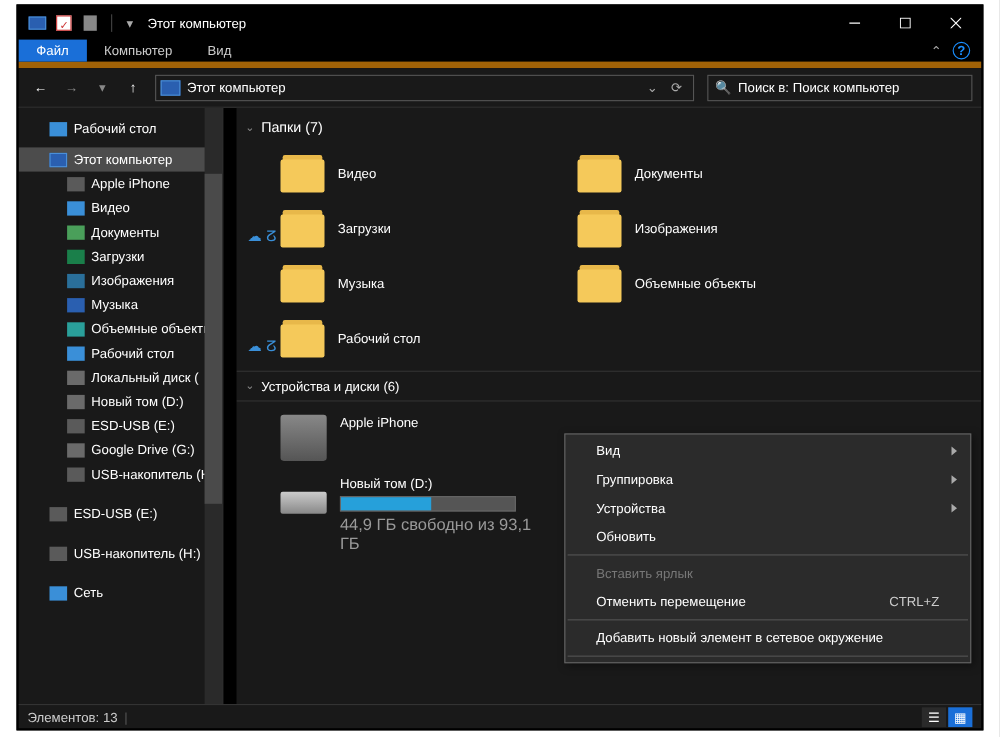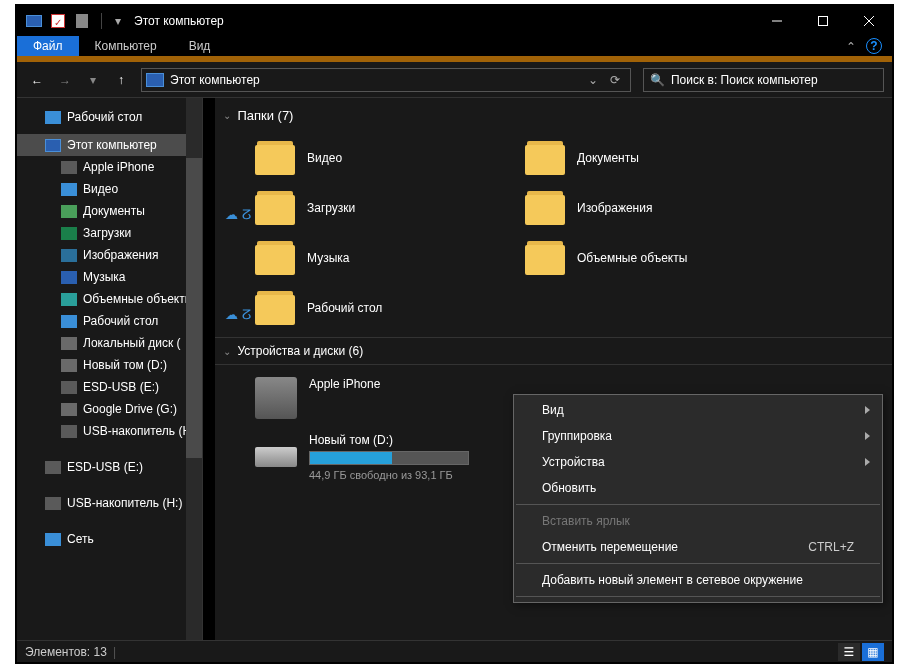--- a/index.html
+++ b/index.html
@@ -63,21 +63,21 @@
 .devices{padding:12px 0 0 40px;}
 .dev-row{display:flex;gap:16px;}
 .dev-item{width:250px;display:flex;gap:12px;align-items:flex-start;padding-bottom:14px;}
 .dev-icon{width:42px;height:42px;flex-shrink:0;}
 .phone{background:linear-gradient(#888,#555);border-radius:3px;}
 .drive{background:linear-gradient(#ccc,#888);border-radius:2px;height:20px;margin-top:14px;}
 .dev-info{flex:1;}
 .dev-name{color:#fff;margin-bottom:4px;}
 .dev-bar{width:160px;height:14px;background:#555;border:1px solid #666;position:relative;margin-bottom:4px;}
 .dev-fill{height:100%;background:#26a0da;}
-.dev-sub{color:#999;font-size:11px;}
+.dev-sub{color:#999;font-size:15px;}
 .context-menu{position:absolute;left:496px;top:388px;width:370px;background:#2b2b2b;border:1px solid #666;box-shadow:2px 2px 8px rgba(0,0,0,0.5);z-index:100;padding:2px 0;}
 .cm-item{height:26px;display:flex;align-items:center;padding:0 28px;color:#fff;position:relative;}
 .cm-item.disabled{color:#777;}
 .cm-sub::after{content:"";position:absolute;right:12px;top:9px;width:0;height:0;border-left:5px solid #aaa;border-top:4px solid transparent;border-bottom:4px solid transparent;}
 .cm-sep{height:1px;background:#555;margin:3px 2px;}
 .cm-shortcut{margin-left:auto;color:#ccc;}
 .cm-highlight{position:absolute;left:-5px;right:-5px;bottom:-4px;height:33px;border:3px solid #c01818;border-radius:6px;pointer-events:none;}
 .cm-item.prop{position:relative;}
 .statusbar{height:22px;display:flex;align-items:center;padding:0 8px;background:#191919;border-top:1px solid #333;}
 .st-text{color:#ccc;}

